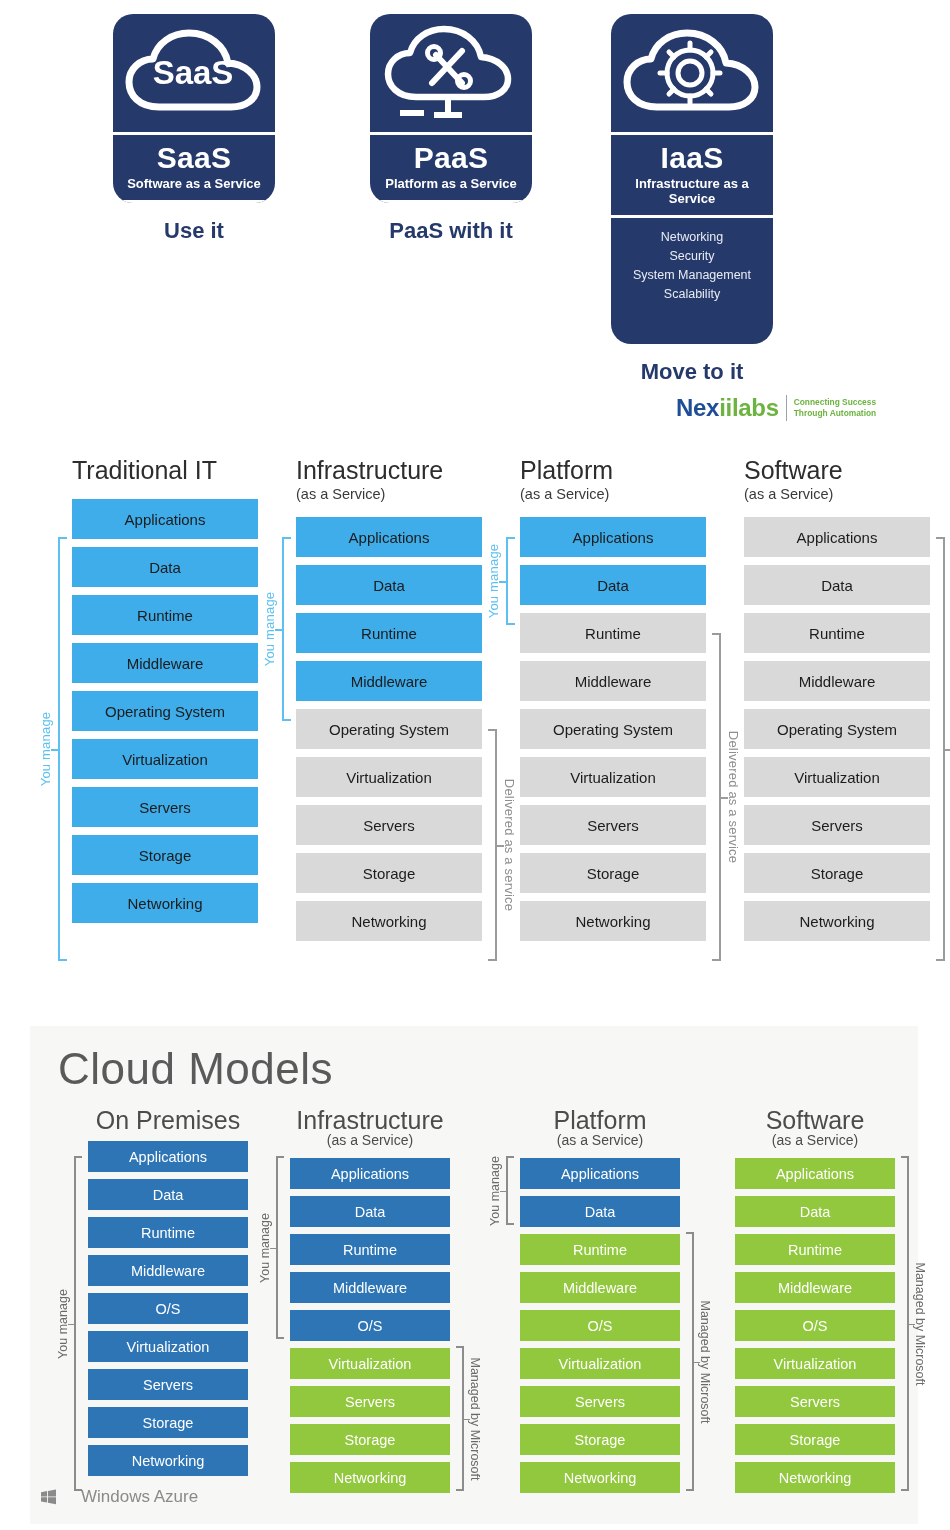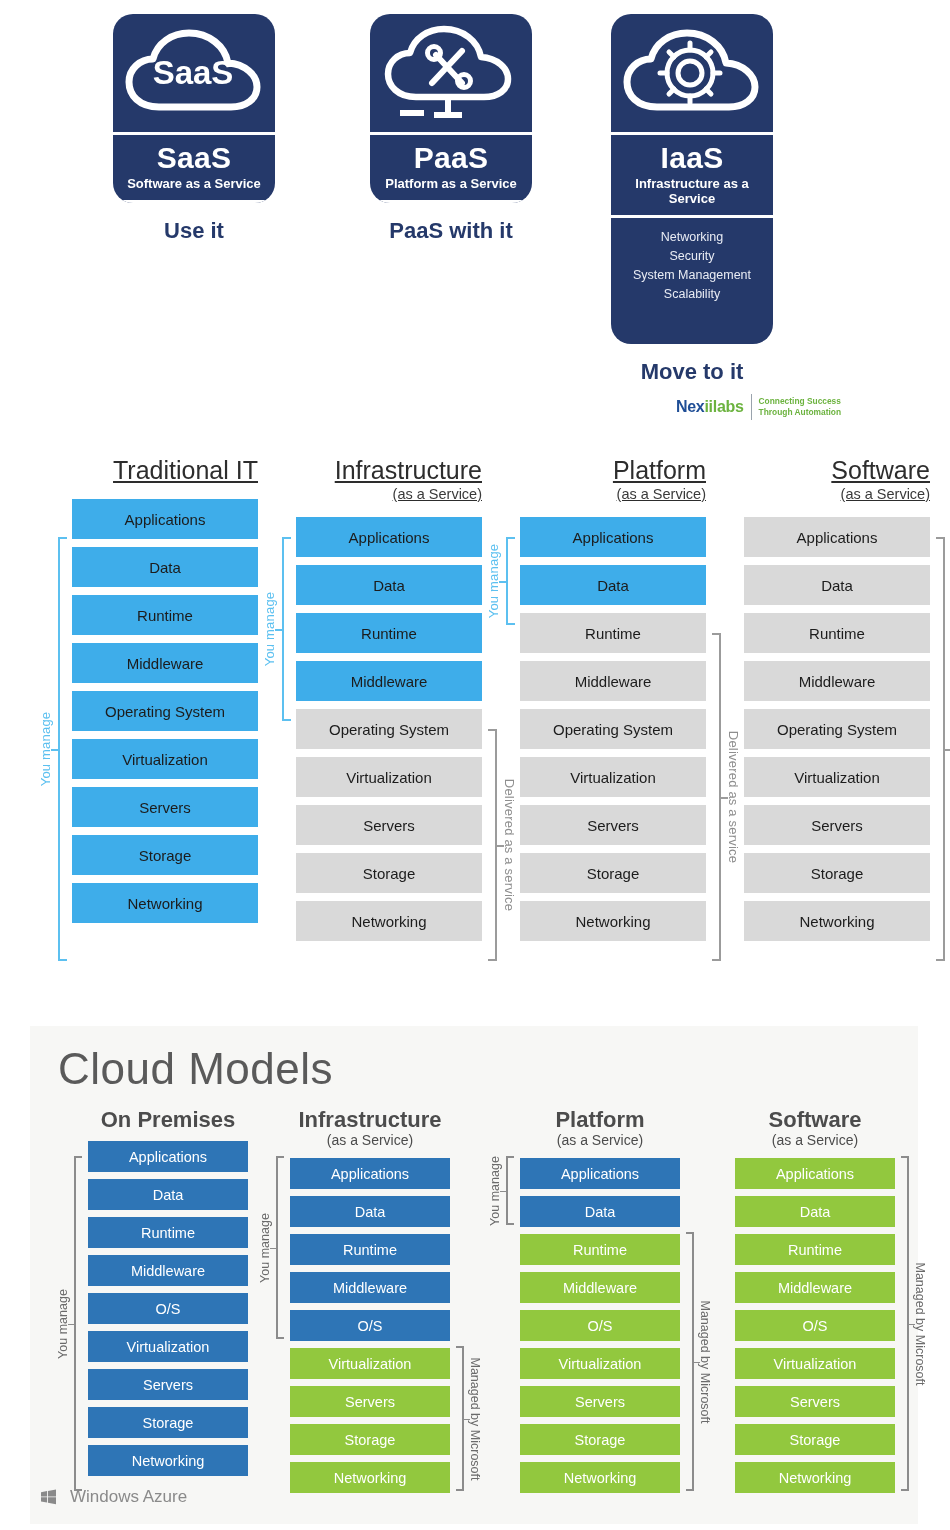--- a/index.html
+++ b/index.html
@@ -42,34 +42,34 @@
     list-style:none;color:#e9ecf4;font-size:12.5px;line-height:19px;
   }
   .card-features ul{margin:0;padding:0;}
   .card-caption{
     text-align:center;margin-top:15px;color:#25396a;
     font-weight:bold;font-size:22px;
   }
 
   
   #brand{position:absolute;left:676px;top:394px;display:flex;align-items:center;gap:7px;}
-  #brand .wordmark{font-size:16px;font-weight:bold;letter-spacing:-.3px;}
+  #brand .wordmark{font-size:24px;font-weight:bold;letter-spacing:-.3px;}
   #brand .wordmark .b1{color:#1f4e96;}
   #brand .wordmark .b2{color:#6cb33f;}
   #brand .bar{width:1px;height:26px;background:#9aa3ad;}
   #brand .tagline{font-size:8.4px;color:#6cb33f;line-height:11px;font-weight:bold;}
 
   
   #mid{position:absolute;left:0;top:455px;width:950px;height:540px;}
   .mid-col{position:absolute;top:0;width:186px;}
   .mid-col.c0{left:72px;}
   .mid-col.c1{left:296px;}
   .mid-col.c2{left:520px;}
   .mid-col.c3{left:744px;}
-  .mid-head{text-align:right;color:#2d2d2d;text-decoration:underline;}
+  .mid-head{text-align:left;color:#2d2d2d;}
   .mid-head .h1{font-size:25px;line-height:30px;font-weight:400;}
   .mid-head .h2{font-size:14.5px;line-height:18px;color:#3a3a3a;}
   .mid-stack{margin-top:14px;}
   .mid-row{
     height:40px;margin-bottom:8px;display:flex;align-items:center;
     justify-content:center;font-size:15px;color:#1c1c1c;
   }
   .mid-row.blue{background:#3eadea;}
   .mid-row.gray{background:#d9d9d9;}
 
@@ -96,41 +96,41 @@
   #bottom h1{
     margin:0;padding:18px 0 6px 28px;font-weight:400;
     font-size:44px;color:#5a5a5a;letter-spacing:.5px;
   }
   .bot-col{position:absolute;top:82px;width:160px;}
   .bot-col.c0{left:58px;}
   .bot-col.c1{left:260px;}
   .bot-col.c2{left:490px;}
   .bot-col.c3{left:705px;}
   .bot-head{text-align:center;color:#4c4c4c;}
-  .bot-head .h1{font-size:22px;line-height:24px;font-weight:700;}
+  .bot-head .h1{font-size:25px;line-height:24px;font-weight:400;}
   .bot-head .h2{font-size:14px;line-height:17px;}
   .bot-stack{margin-top:9px;}
   .bot-row{
     height:31px;margin-bottom:7px;display:flex;align-items:center;
     justify-content:center;font-size:14.5px;color:#ffffff;
   }
   .bot-row.blue{background:#2e75b6;}
   .bot-row.green{background:#92c83e;}
 
   .bvlabel{
     position:absolute;writing-mode:vertical-rl;white-space:nowrap;
     font-size:12.5px;color:#6a6a6a;
   }
   .bvlabel.up{transform:rotate(180deg);}
   .bbrk{position:absolute;}
   .bbrk .stem{position:absolute;top:0;bottom:0;width:1.6px;background:#8c8c8c;}
   .bbrk .cap{position:absolute;height:1.6px;width:8px;background:#8c8c8c;}
   .bbrk .tick{position:absolute;height:1.6px;width:6px;background:#8c8c8c;}
 
-  #azure{position:absolute;left:40px;top:1487px;display:flex;align-items:center;gap:13px;}
+  #azure{position:absolute;left:40px;top:1487px;display:flex;align-items:center;gap:24px;}
   #azure .logo-glyph{display:block;}
   #azure .azure-text{font-size:17px;color:#8a8a8a;font-weight:400;}
 </style>
 </head>
 <body>
 
 <div id="top-cards">
 
   <div class="svc-card saas">
     <div class="card-body">

